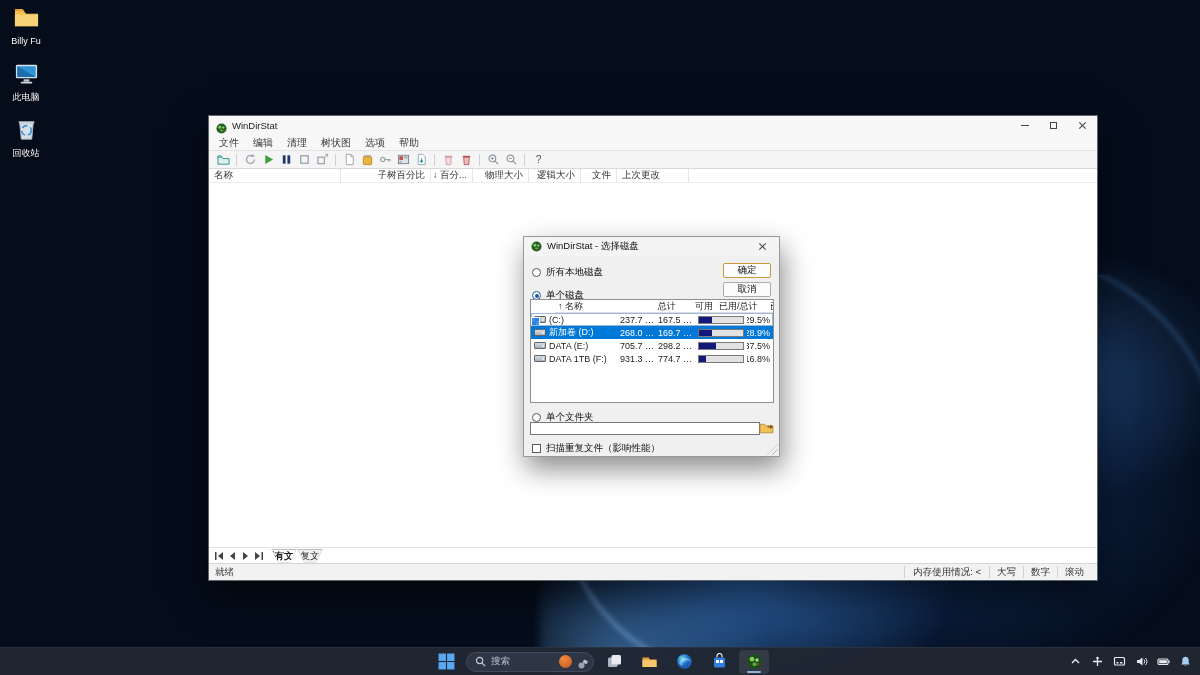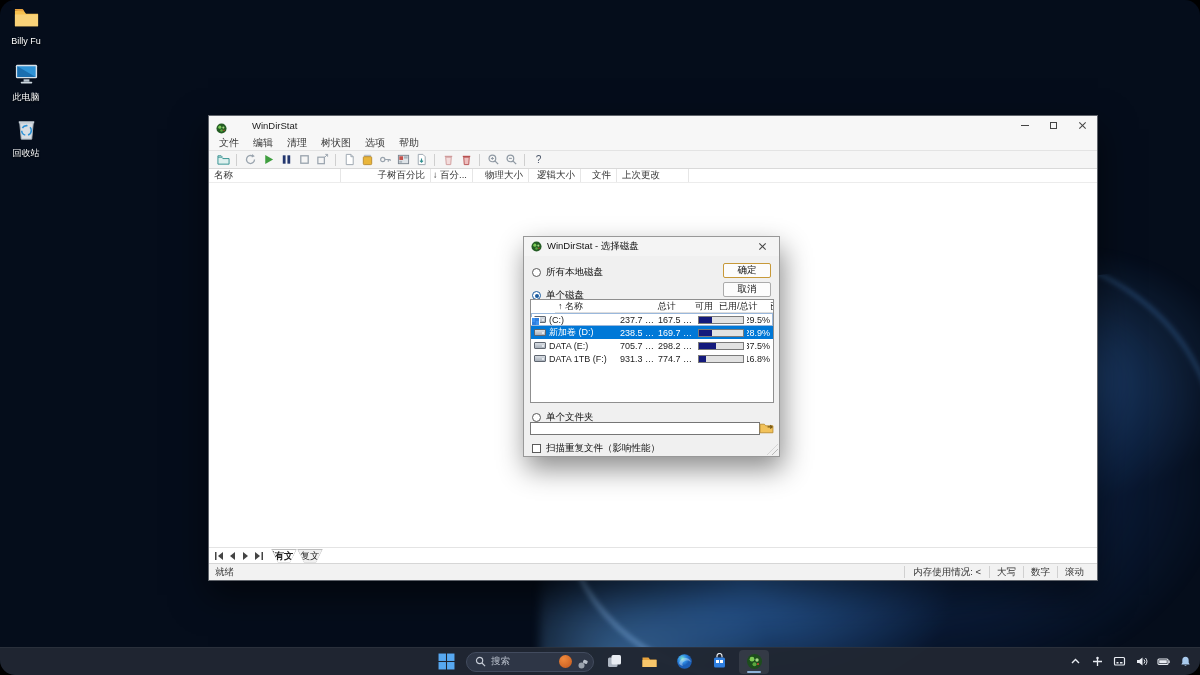--- a/index.html
+++ b/index.html
@@ -1,17 +1,17 @@
 <!DOCTYPE html>
 <html><head>
 <meta charset="utf-8">
 <style>
   * { margin:0; padding:0; box-sizing:border-box; }
   html,body { width:1200px; height:675px; background:#000; font-family:"Liberation Sans","DejaVu Sans",sans-serif; }
-  #screen { position:relative; width:1200px; height:675px; overflow:hidden; background:#050d1b;border-radius:15px; }
+  #screen { position:relative; width:1200px; height:675px; overflow:hidden; background:#050d1b; }
 
   
   .bloom { position:absolute; pointer-events:none; }
   .bloom-core { left:540px; top:230px; width:680px; height:450px;
     background:
       radial-gradient(ellipse 300px 220px at 30% 78%, rgba(64,140,230,.60), transparent 70%),
       radial-gradient(ellipse 430px 310px at 55% 55%, rgba(30,80,160,.55), transparent 72%),
       radial-gradient(ellipse 240px 180px at 78% 32%, rgba(70,140,225,.35), transparent 70%),
       radial-gradient(ellipse 200px 140px at 12% 96%, rgba(110,180,245,.45), transparent 75%);
     filter: blur(5px); }
@@ -22,21 +22,21 @@
 
   
   .desk-icons { position:absolute; left:2px; top:4px; width:52px; }
   .desk-icon { width:48px; margin-bottom:13px; display:flex; flex-direction:column; align-items:center; cursor:default; }
   .desk-icon svg { width:27px; height:27px; }
   .desk-label { margin-top:2px; font-size:9px; color:#fff; text-shadow:0 1px 2px rgba(0,0,0,.9); text-align:center; line-height:1.1; }
 
   
   .win { position:absolute; left:208px; top:115px; width:890px; height:466px; background:#fff;
     border:1px solid #60646b; box-shadow:0 14px 34px rgba(0,0,0,.55); display:flex; flex-direction:column; }
-  .titlebar { height:19px; background:#f7f7f7; display:flex; align-items:center; padding-left:7px; flex:0 0 auto;gap:20px; }
+  .titlebar { height:19px; background:#f7f7f7; display:flex; align-items:center; padding-left:7px; flex:0 0 auto; }
   .titlebar .app-ico { width:11px; height:11px; margin-right:5px; }
   .title-text { font-size:9.5px; color:#222; }
   .caption-btns { margin-left:auto; display:flex; height:100%; }
   .cap-btn { width:29px; height:100%; display:flex; align-items:center; justify-content:center; }
   .glyph-min { width:8px; height:1px; background:#444; }
   .glyph-max { width:7px; height:7px; border:1px solid #444; }
   .glyph-x { position:relative; width:9px; height:9px; }
   .glyph-x::before,.glyph-x::after { content:""; position:absolute; left:4px; top:0; width:1px; height:9px; background:#444; }
   .glyph-x::before { transform:rotate(45deg); } .glyph-x::after { transform:rotate(-45deg); }
 
@@ -417,21 +417,21 @@
               </span>
       </span>
       <span class="dcell c-pct">29.5%</span>
     </div>
 
     <div class="drow sel">
       <span class="dcell c-name">
         <span class="drive-ic"></span>
         <span class="dname">新加卷 (D:)</span>
       </span>
-      <span class="dcell c-total">238.5 …</span>
+      <span class="dcell c-total">268.0 …</span>
       <span class="dcell c-free">169.7 …</span>
       <span class="dcell c-bar">
         <span class="bar">
                 <span class="fill" style="width: 28.9%;"></span>
               </span>
       </span>
       <span class="dcell c-pct">28.9%</span>
     </div>
 
     <div class="drow">

